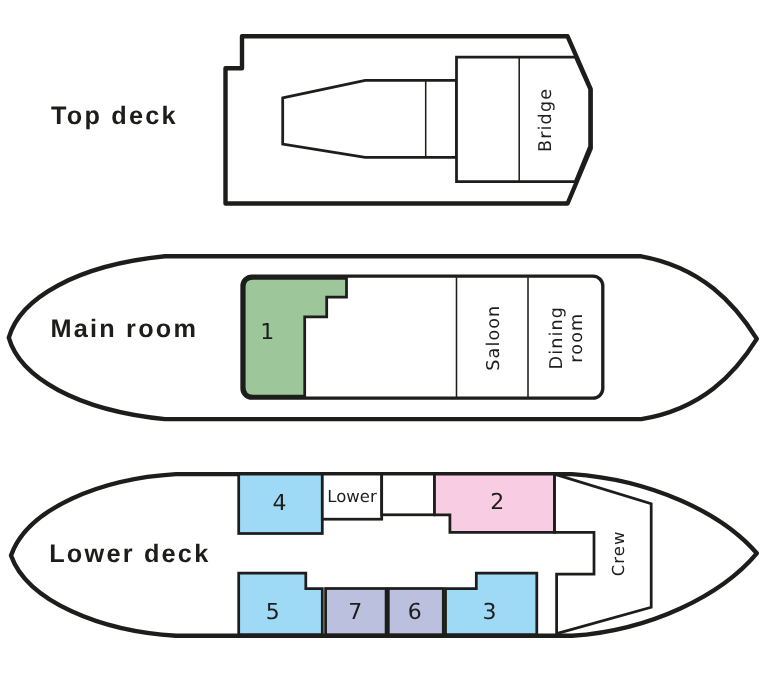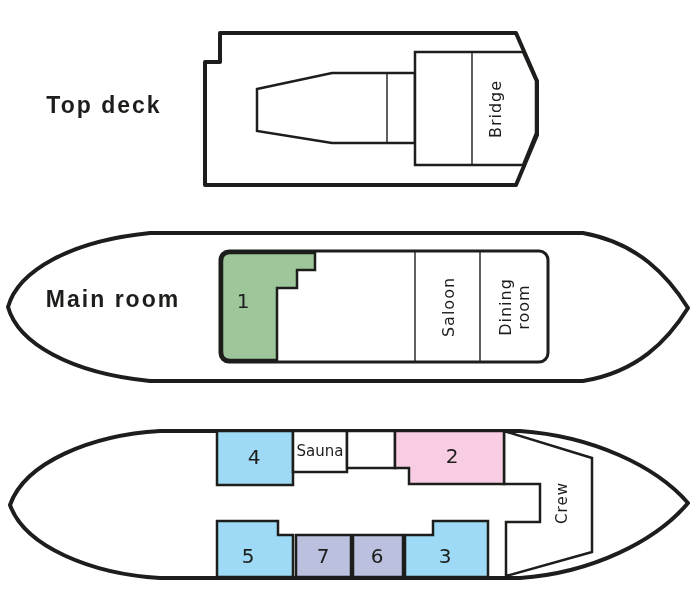--- a/index.html
+++ b/index.html
@@ -68,22 +68,23 @@
   <div class="vert" style="left:495px;top:109px;">Bridge</div>
 
   <div class="lbl" style="left:113px;top:299px;">Main room</div>
   <div class="roomnum" style="left:243px;top:301px;">1</div>
   <div class="vert" style="left:448px;top:307px;">Saloon</div>
   <div class="vert2" style="left:515px;top:307px;">
     <div>Dining</div>
     <div>room</div>
   </div>
 
+  <div class="lbl" style="left:118px;top:503px;">Lower deck</div>
   <div class="roomnum" style="left:254px;top:457px;">4</div>
-  <div class="roomname" style="left:320px;top:451px;">Sauna</div>
+  <div class="roomname" style="left:320px;top:451px;">Lower</div>
   <div class="roomnum" style="left:452px;top:456px;">2</div>
   <div class="vert" style="left:562px;top:503px;font-size:15px;">Crew</div>
   <div class="roomnum" style="left:248px;top:556px;">5</div>
   <div class="roomnum" style="left:323px;top:556px;">7</div>
   <div class="roomnum" style="left:377px;top:556px;">6</div>
   <div class="roomnum" style="left:445px;top:556px;">3</div>
 
 </div>
 
 </body></html>

